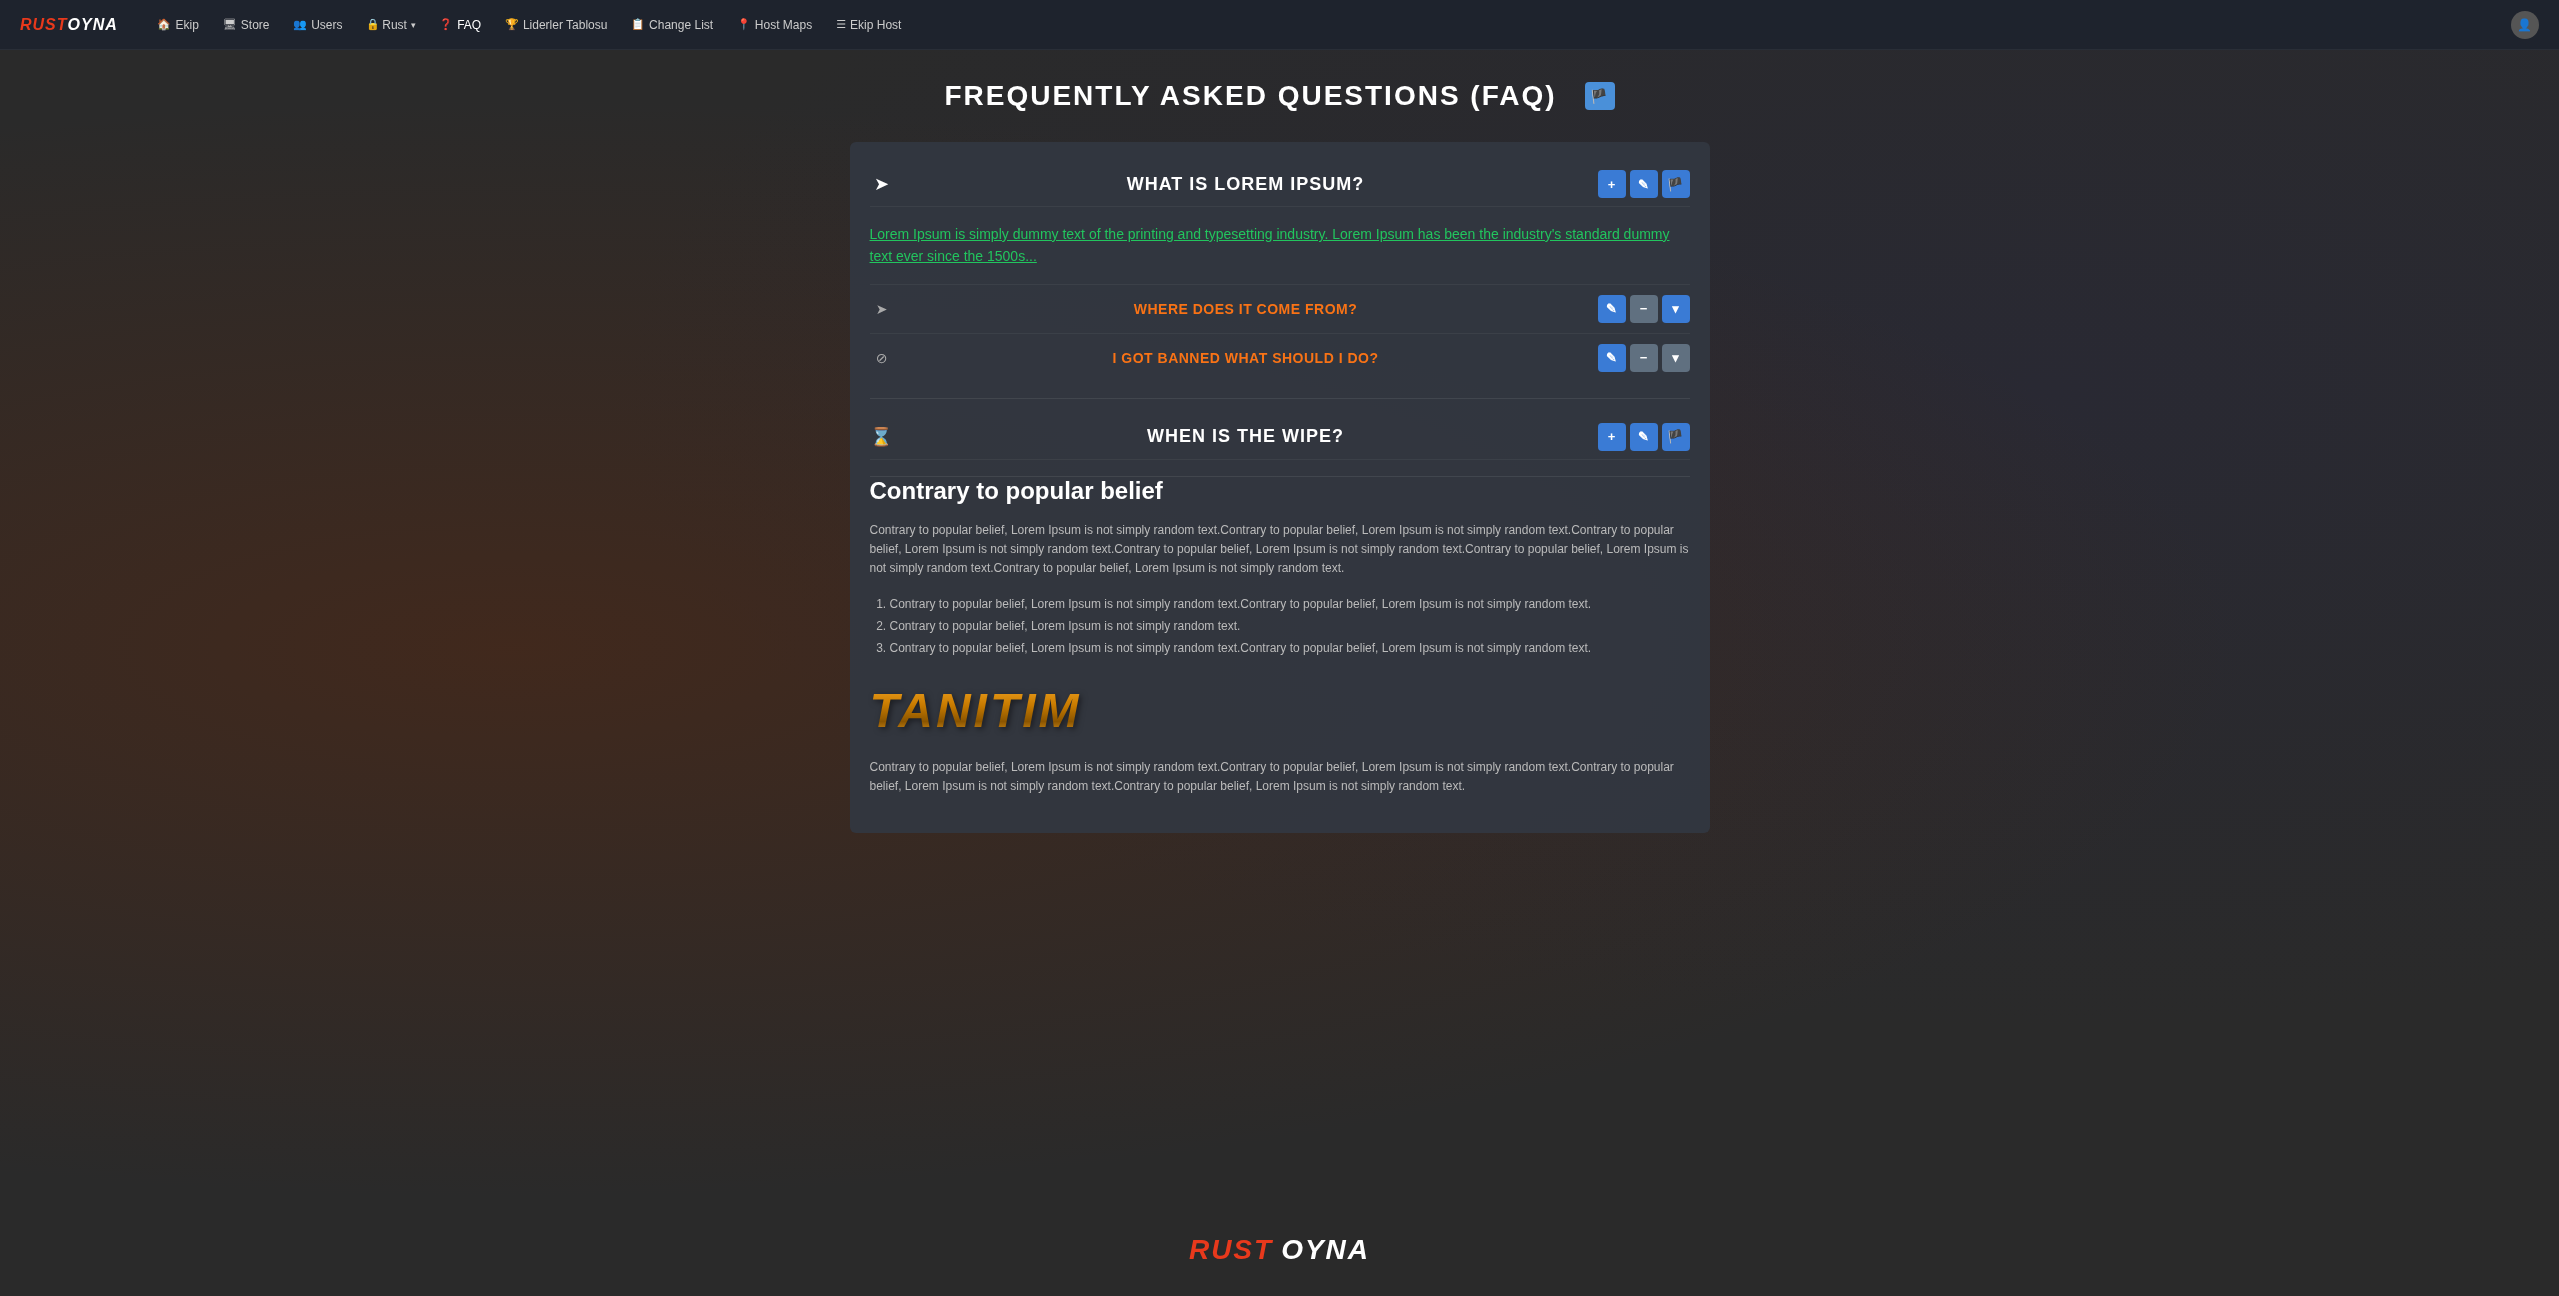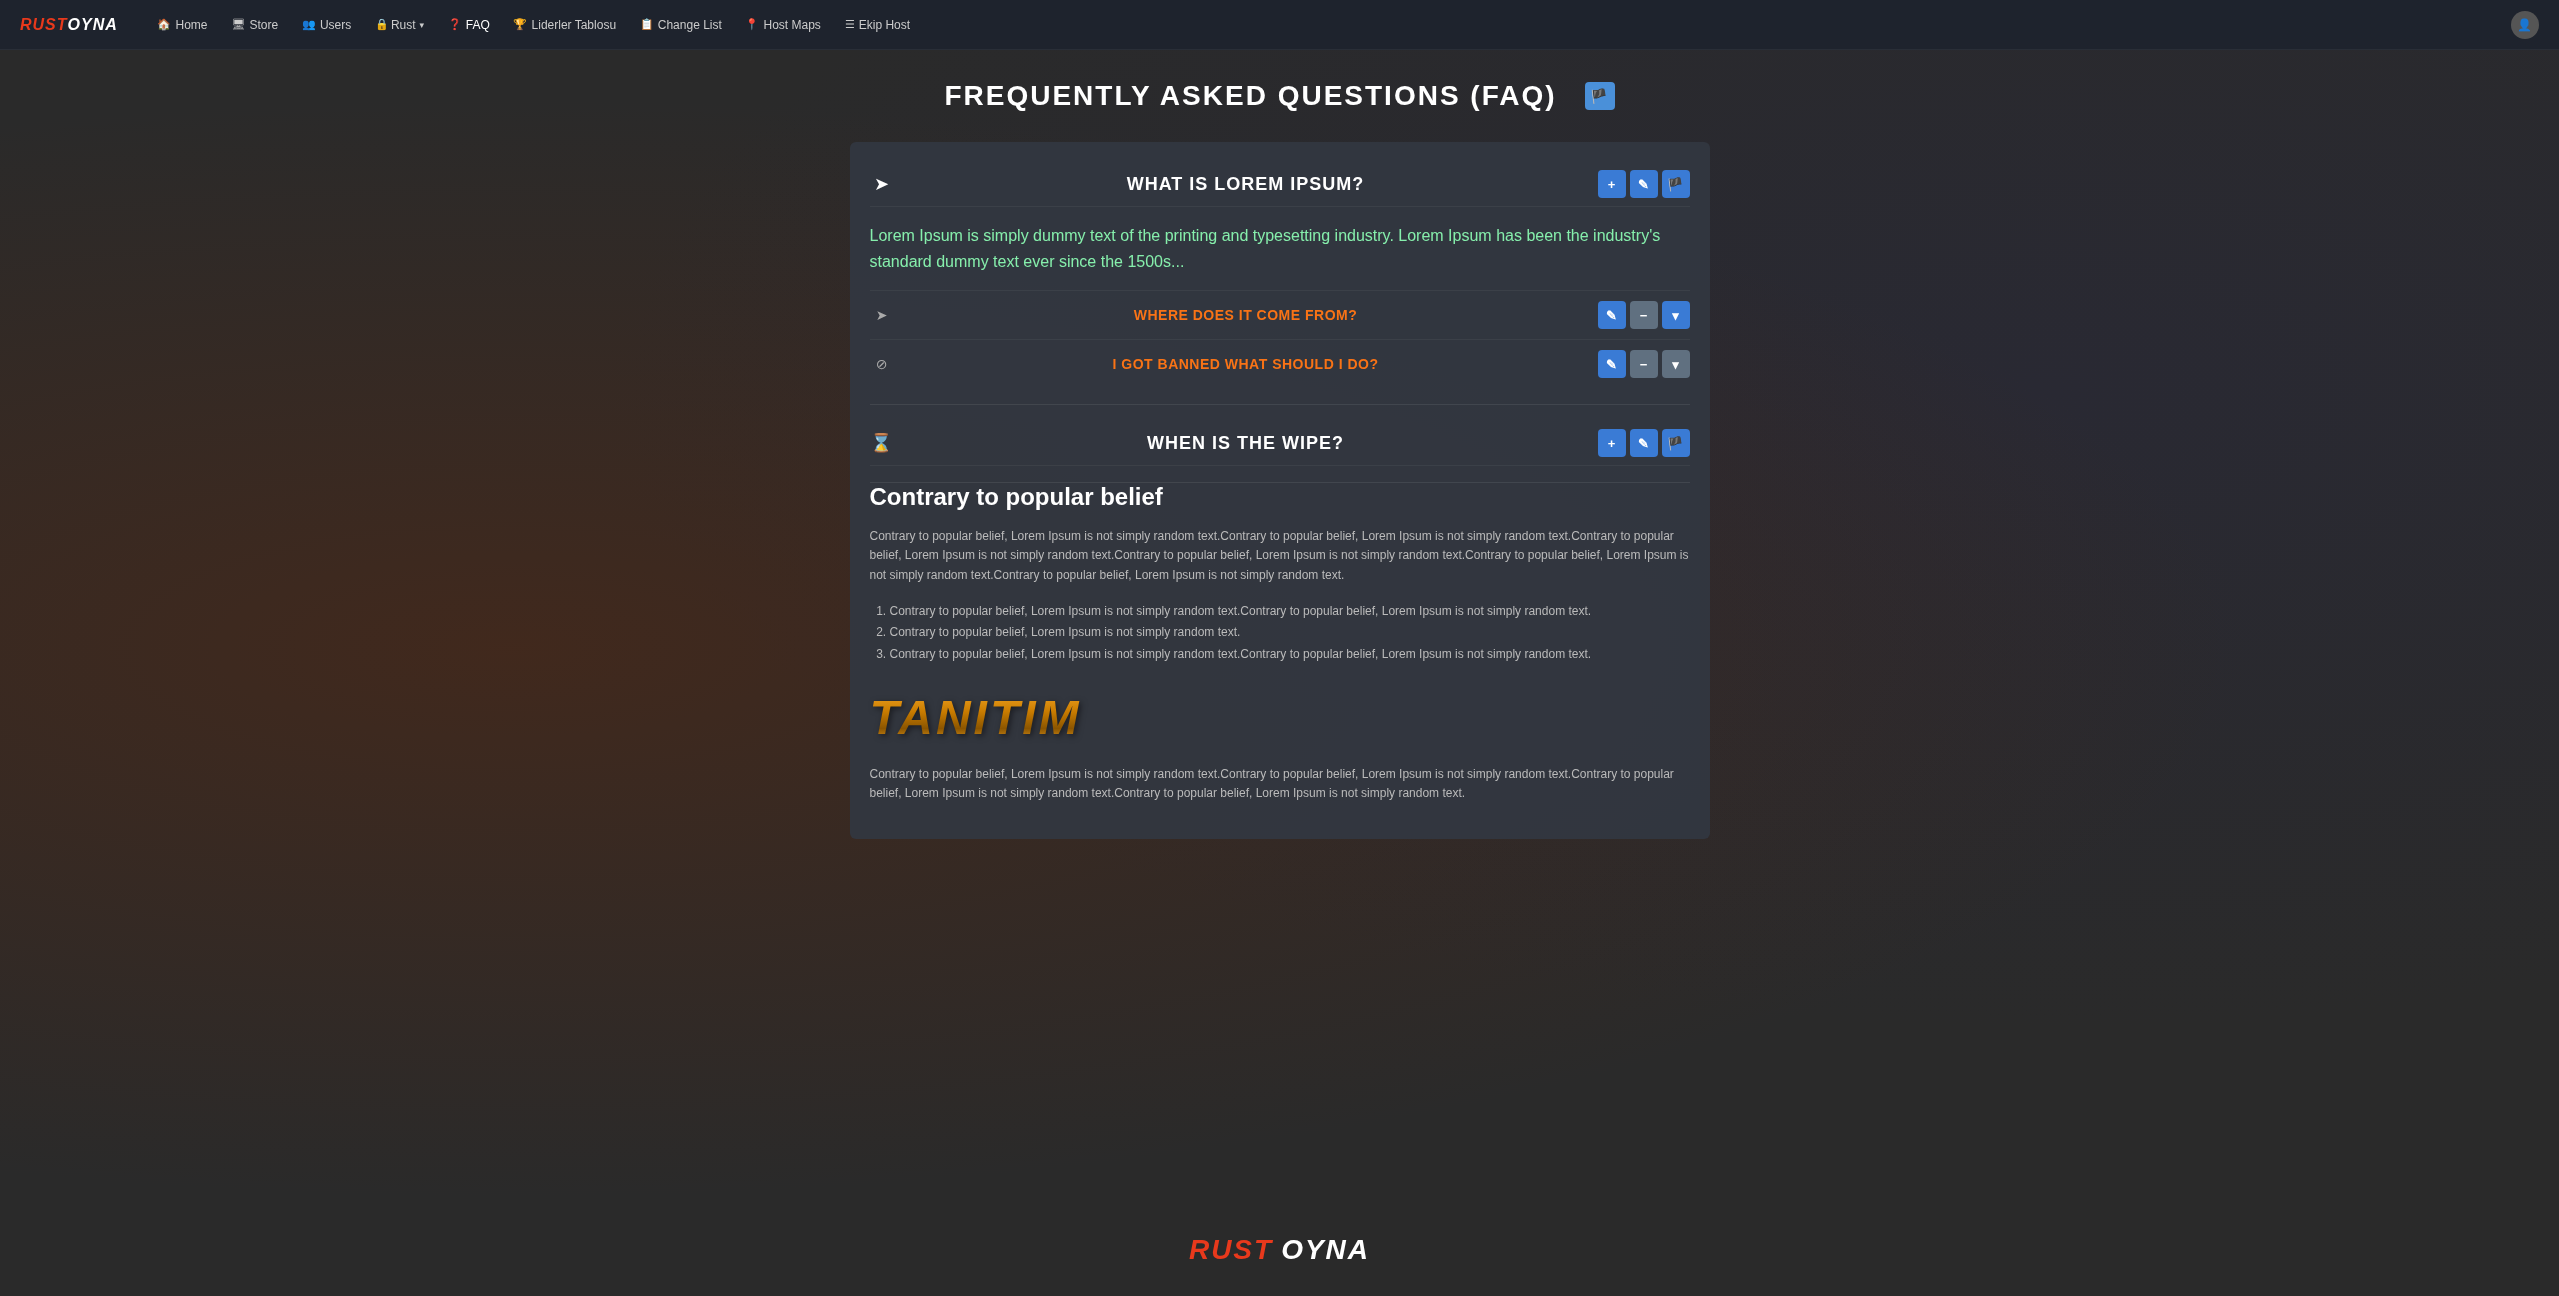--- a/index.html
+++ b/index.html
@@ -205,23 +205,24 @@
       font-size: 13px;
       font-weight: bold;
       color: white;
     }
 
     .btn-blue { background: #3a7bd5; }
     .btn-gray { background: #607080; }
 
     .faq-content {
       padding: 16px 0 8px;
-      color: #86efac;
-      font-size: 16px;
+      color: #22c55e;
+      font-size: 14px;
       line-height: 1.6;
+      text-decoration: underline;
     }
 
     
     .faq-sub-items {
       margin-top: 8px;
     }
 
     .faq-sub-item {
       display: flex;
       align-items: center;
@@ -350,21 +351,21 @@
 
   <nav class="navbar">
     <a class="navbar-brand">
       <span class="brand-rust">RUST</span>
       <span class="brand-oyna">OYNA</span>
     </a>
 
     <div class="nav-items">
       <a class="nav-item">
         <span class="nav-icon">🏠</span>
-        <span>Home</span>
+        <span>Ekip</span>
       </a>
       <a class="nav-item">
         <span class="nav-icon">🖥</span>
         <span>Store</span>
       </a>
       <a class="nav-item">
         <span class="nav-icon">👥</span>
         <span>Users</span>
       </a>
       <a class="nav-item nav-dropdown">

